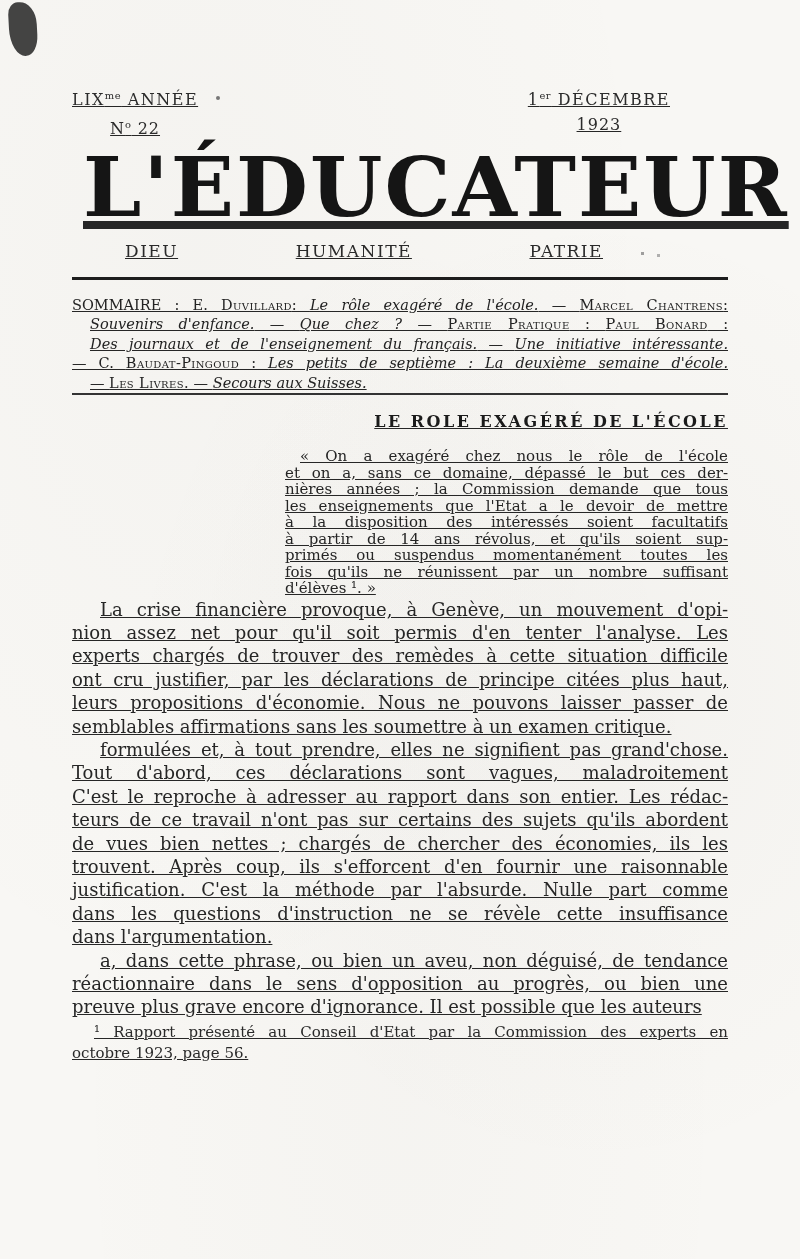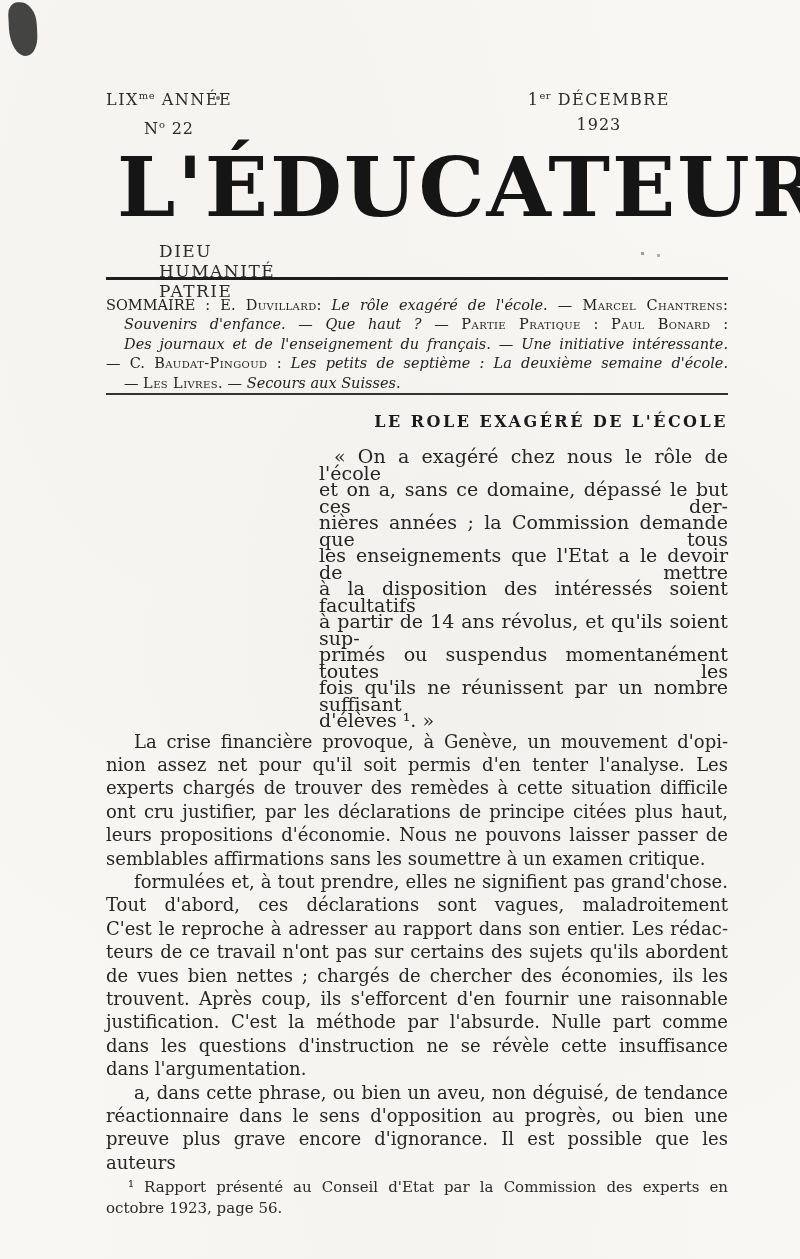--- a/index.html
+++ b/index.html
@@ -10,21 +10,21 @@
     margin: 0 auto;
     background:
       radial-gradient(ellipse at 25% 20%, rgba(90,80,70,0.025), transparent 55%),
       radial-gradient(ellipse at 75% 55%, rgba(90,80,70,0.03), transparent 50%),
       radial-gradient(ellipse at 50% 85%, rgba(90,80,70,0.02), transparent 60%),
       #f8f7f4;
     font-family: "DejaVu Serif", "Liberation Serif", serif;
     color: #262626;
     overflow: hidden;
   }
-  .content { padding: 86px 72px 0 106px; }
+  .content { padding: 86px 72px 0 72px; text-decoration: underline; }
 
   
   .ink-blot {
     position: absolute; left: 9px; top: 2px; width: 28px; height: 54px;
     background: #343434; opacity: 0.92;
     border-radius: 36% 58% 42% 55% / 22% 42% 38% 52%;
     transform: rotate(-3deg);
   }
   .hdr-dot { position: absolute; left: 216px; top: 96px; width: 4px; height: 4px; background: #4c4c4c; border-radius: 50%; opacity: .75; }
   .motto-dots { position: absolute; left: 641px; top: 252px; width: 3px; height: 3px; background: #6f6f6f; box-shadow: 16px 2px 0 #8a8a8a; opacity: .65; }
@@ -41,41 +41,41 @@
 
   
   .masthead {
     margin-top: 12px; text-align: center;
     font-size: 83px; font-weight: bold; line-height: 1;
     letter-spacing: 2px; color: #151515; white-space: nowrap; margin-left: 11px;
   }
   .motto {
     margin-top: 12px; margin-left: 53px; width: 478px; height: 20px;
     display: flex; justify-content: space-between;
-    font-size: 17px; letter-spacing: 1.5px; color: #2a2a2a; flex-direction: column;
+    font-size: 17px; letter-spacing: 1.5px; color: #2a2a2a;
   }
   .rule-thick { margin-top: 16px; height: 3px; background: #1d1d1d; }
   .rule-thin  { margin-top: 0; height: 2px; background: #333; }
 
   
   .sommaire { margin-top: 16px; font-size: 14.5px; line-height: 19.4px; color: #222; }
   .som-line { text-align: justify; text-align-last: justify; }
   .som-line.ind { padding-left: 18px; }
   .som-line.som-last { text-align-last: left; }
 
   
   .title {
     margin-top: 16px; text-align: right;
     font-size: 16px; font-weight: bold; letter-spacing: 2.5px; line-height: 22px;
     color: #1b1b1b; white-space: nowrap;
   }
   .jlines .tline { text-align: justify; text-align-last: justify; }
   .jlines .tline:last-child { text-align-last: left; }
 
-  .quote { margin-top: 15px; margin-left: 213px; font-size: 19px; line-height: 16.5px; color: #252525; }
+  .quote { margin-top: 15px; margin-left: 213px; font-size: 15px; line-height: 16.5px; color: #252525; }
   .quote .tline:first-child { text-indent: 15px; }
 
   .bodytext { margin-top: 1px; font-size: 18px; line-height: 23.4px; color: #262626; }
   .para .tline:first-child { text-indent: 28px; }
 
   .footnote { margin-top: 3px; font-size: 15px; line-height: 21px; color: #2a2a2a; }
   .footnote .tline:first-child { text-indent: 22px; }
 </style>
 </head>
 <body>
@@ -103,21 +103,21 @@
     <div class="motto">
       <span>DIEU</span>
       <span>HUMANITÉ</span>
       <span>PATRIE</span>
     </div>
 
     <div class="rule-thick"></div>
 
     <div class="sommaire">
       <div class="som-line"><span class="seg-rm">SOMMAIRE : E. </span><span class="seg-sc">Duvillard</span><span class="seg-rm">: </span><span class="seg-it">Le rôle exagéré de l'école.</span><span class="seg-rm"> — </span><span class="seg-sc">Marcel Chantrens</span><span class="seg-rm">:</span></div>
-      <div class="som-line ind"><span class="seg-it">Souvenirs d'enfance.</span><span class="seg-rm"> — </span><span class="seg-it">Que haut ?</span><span class="seg-rm"> — </span><span class="seg-sc">Partie Pratique</span><span class="seg-rm"> : </span><span class="seg-sc">Paul Bonard</span><span class="seg-rm"> :</span></div>
+      <div class="som-line ind"><span class="seg-it">Souvenirs d'enfance.</span><span class="seg-rm"> — </span><span class="seg-it">Que chez ?</span><span class="seg-rm"> — </span><span class="seg-sc">Partie Pratique</span><span class="seg-rm"> : </span><span class="seg-sc">Paul Bonard</span><span class="seg-rm"> :</span></div>
       <div class="som-line ind"><span class="seg-it">Des journaux et de l'enseignement du français.</span><span class="seg-rm"> — </span><span class="seg-it">Une initiative intéressante.</span></div>
       <div class="som-line"><span class="seg-rm">— C. </span><span class="seg-sc">Baudat-Pingoud</span><span class="seg-rm"> : </span><span class="seg-it">Les petits de septième : La deuxième semaine d'école.</span></div>
       <div class="som-line ind som-last"><span class="seg-rm">— </span><span class="seg-sc">Les Livres.</span><span class="seg-rm"> — </span><span class="seg-it">Secours aux Suisses.</span></div>
     </div>
 
     <div class="rule-thin"></div>
 
     <div class="article">
       <div class="title">LE ROLE EXAGÉRÉ DE L'ÉCOLE</div>
 

